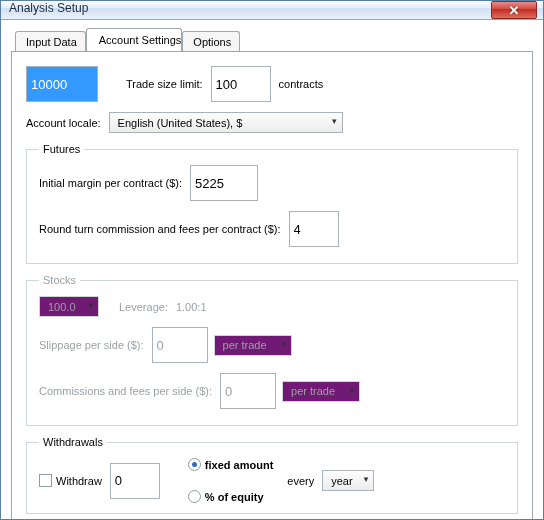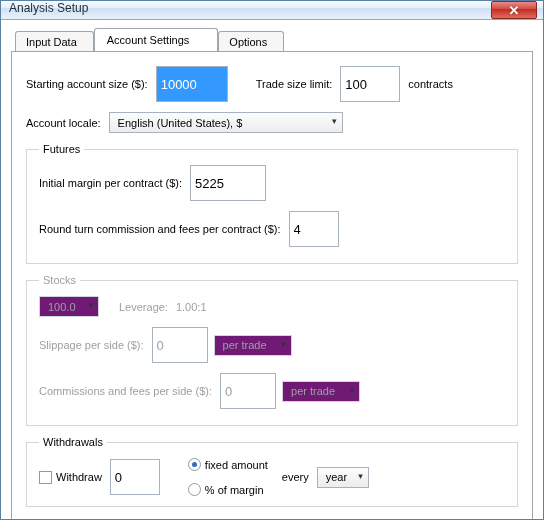--- a/index.html
+++ b/index.html
@@ -49,36 +49,36 @@
   padding: 8px 10px 0 10px;
   display: flex;
   flex-direction: column;
 }
 .tabs-row {
   display: flex;
   align-items: flex-end;
   padding-left: 4px;
 }
 .tab {
-  padding: 4px 16px 4px 10px;
+  padding: 4px 8px 4px 10px;
   border: 1px solid #9fa7ae;
   border-bottom: none;
   border-top-left-radius: 3px;
   border-top-right-radius: 3px;
   background: #f6f6f6;
   color: #000;
   margin-right: 0;
   position: relative;
   top: 1px;
   font-size: 11px;
 }
 .tab.active {
   background: #fff;
   z-index: 2;
-  padding: 5px 28px 5px 12px;
+  padding: 5px 0 5px 12px;
   top: 0;
 }
 .tab:not(.active) {
   margin-top: 2px;
 }
 .tab-panel {
   border: 1px solid #9fa7ae;
   background: #fff;
   flex: 1;
   padding: 14px 14px 8px 14px;
@@ -173,40 +173,39 @@
 <div class="content">
   <div class="tabs-row">
     <div class="tab">Input Data</div>
     <div class="tab active">Account Settings</div>
     <div class="tab">Options</div>
   </div>
 
   <div class="tab-panel">
 
     <div class="row">
-      <span class="lbl">Starting account size ($):</span>
       <input type="text" class="fld" style="width: 72px; background: rgb(51, 153, 255); color: rgb(255, 255, 255);" value="10000">
       <span style="width:28px"></span>
       <span class="lbl">Trade size limit:</span>
       <input type="text" class="fld" style="width: 60px;" value="100">
       <span style="margin-left:8px">contracts</span>
     </div>
 
     <div class="row">
       <span class="lbl">Account locale:</span>
       <div class="sel" style="width:234px">
         <span>English (United States), $</span>
       </div>
     </div>
 
     <fieldset>
       <legend>Futures</legend>
       <div class="row">
         <span class="lbl">Initial margin per contract ($):</span>
-        <input type="text" class="fld" style="width: 76px;" value="5225">
+        <input type="text" class="fld" style="width: 68px;" value="5225">
       </div>
       <div class="row">
         <span class="lbl">Round turn commission and fees per contract ($):</span>
         <input type="text" class="fld" style="width: 50px;" value="4">
       </div>
     </fieldset>
 
     <fieldset class="disabled">
       <legend>Stocks</legend>
       <div class="row">
@@ -235,28 +234,28 @@
       </div>
     </fieldset>
 
     <fieldset>
       <legend>Withdrawals</legend>
       <div class="row" style="margin-bottom:4px">
         <span class="check"></span>
         <span class="lbl">Withdraw</span>
         <input type="text" class="fld" style="width: 50px;" value="0">
         <span style="width:28px"></span>
-        <div style="display:flex;flex-direction:column;gap:12px;">
+        <div style="display:flex;flex-direction:column;gap:19px;font-weight:bold;">
           <div style="display:flex;align-items:center">
             <span class="radio checked"></span>
             <span>fixed amount</span>
           </div>
           <div style="display:flex;align-items:center">
             <span class="radio"></span>
-            <span>% of margin</span>
+            <span>% of equity</span>
           </div>
         </div>
         <span style="width:14px"></span>
         <span class="lbl">every</span>
         <div class="sel" style="width:52px">
           <span>year</span>
         </div>
       </div>
     </fieldset>
 

